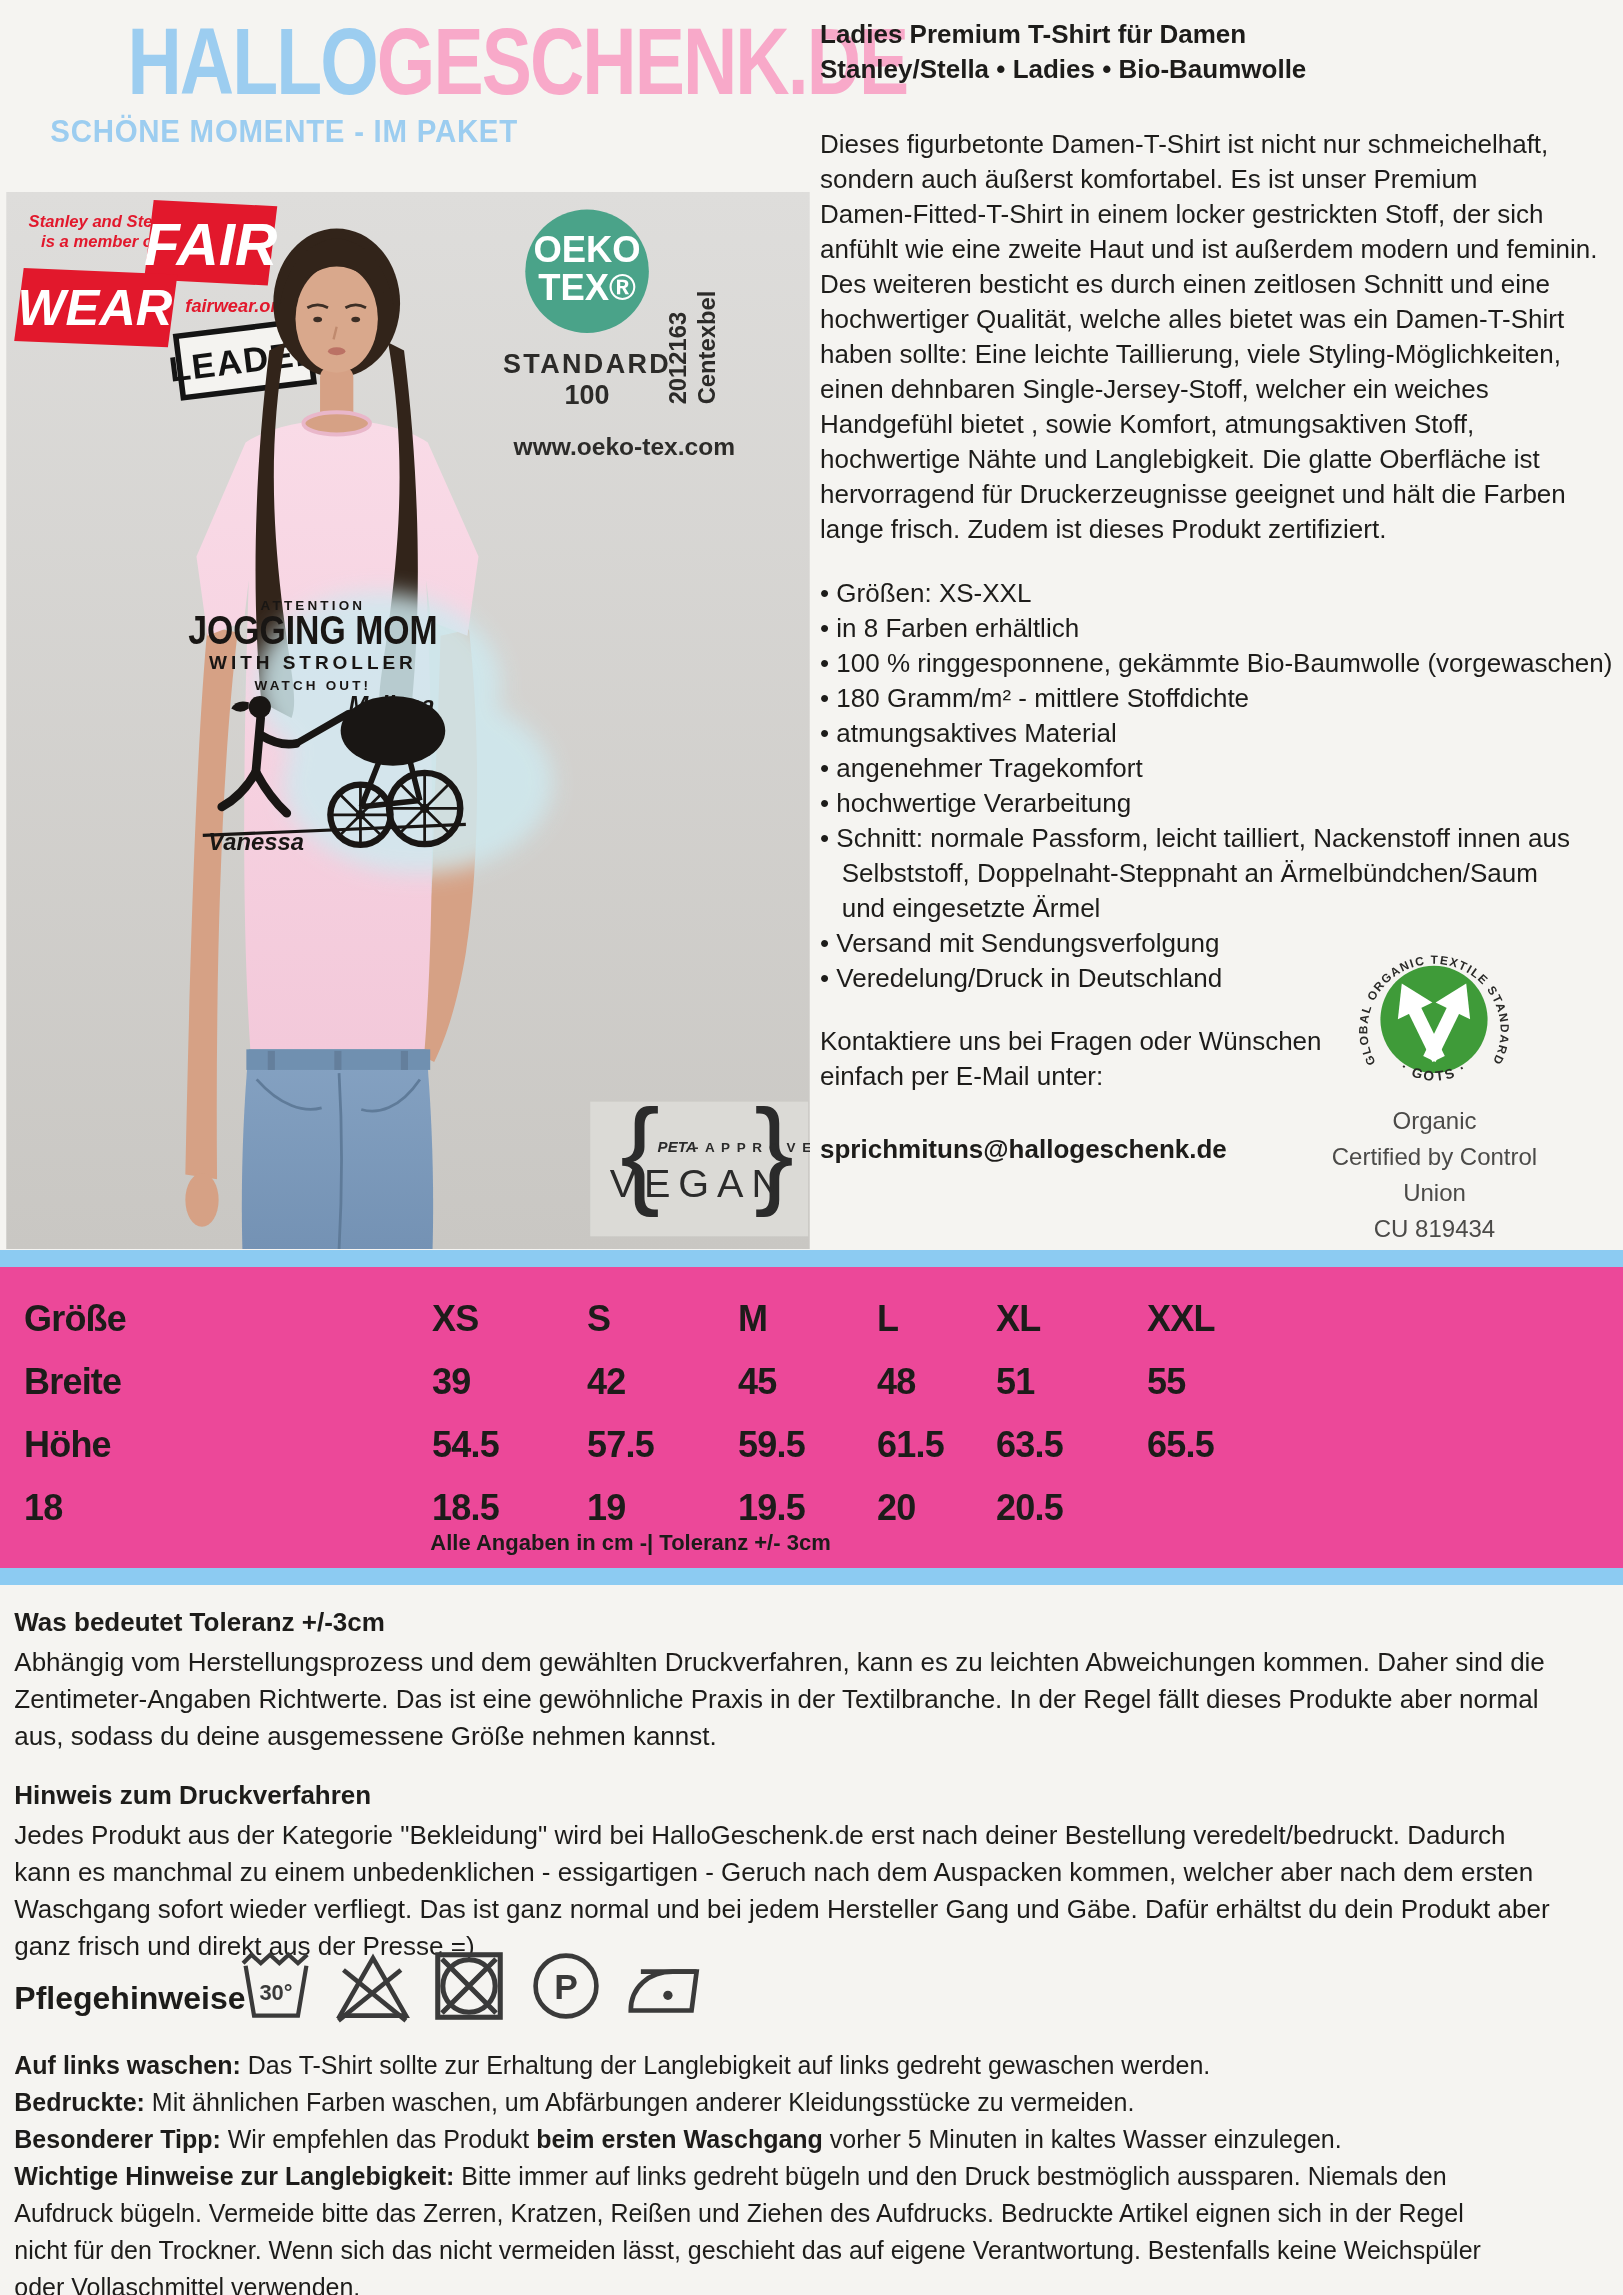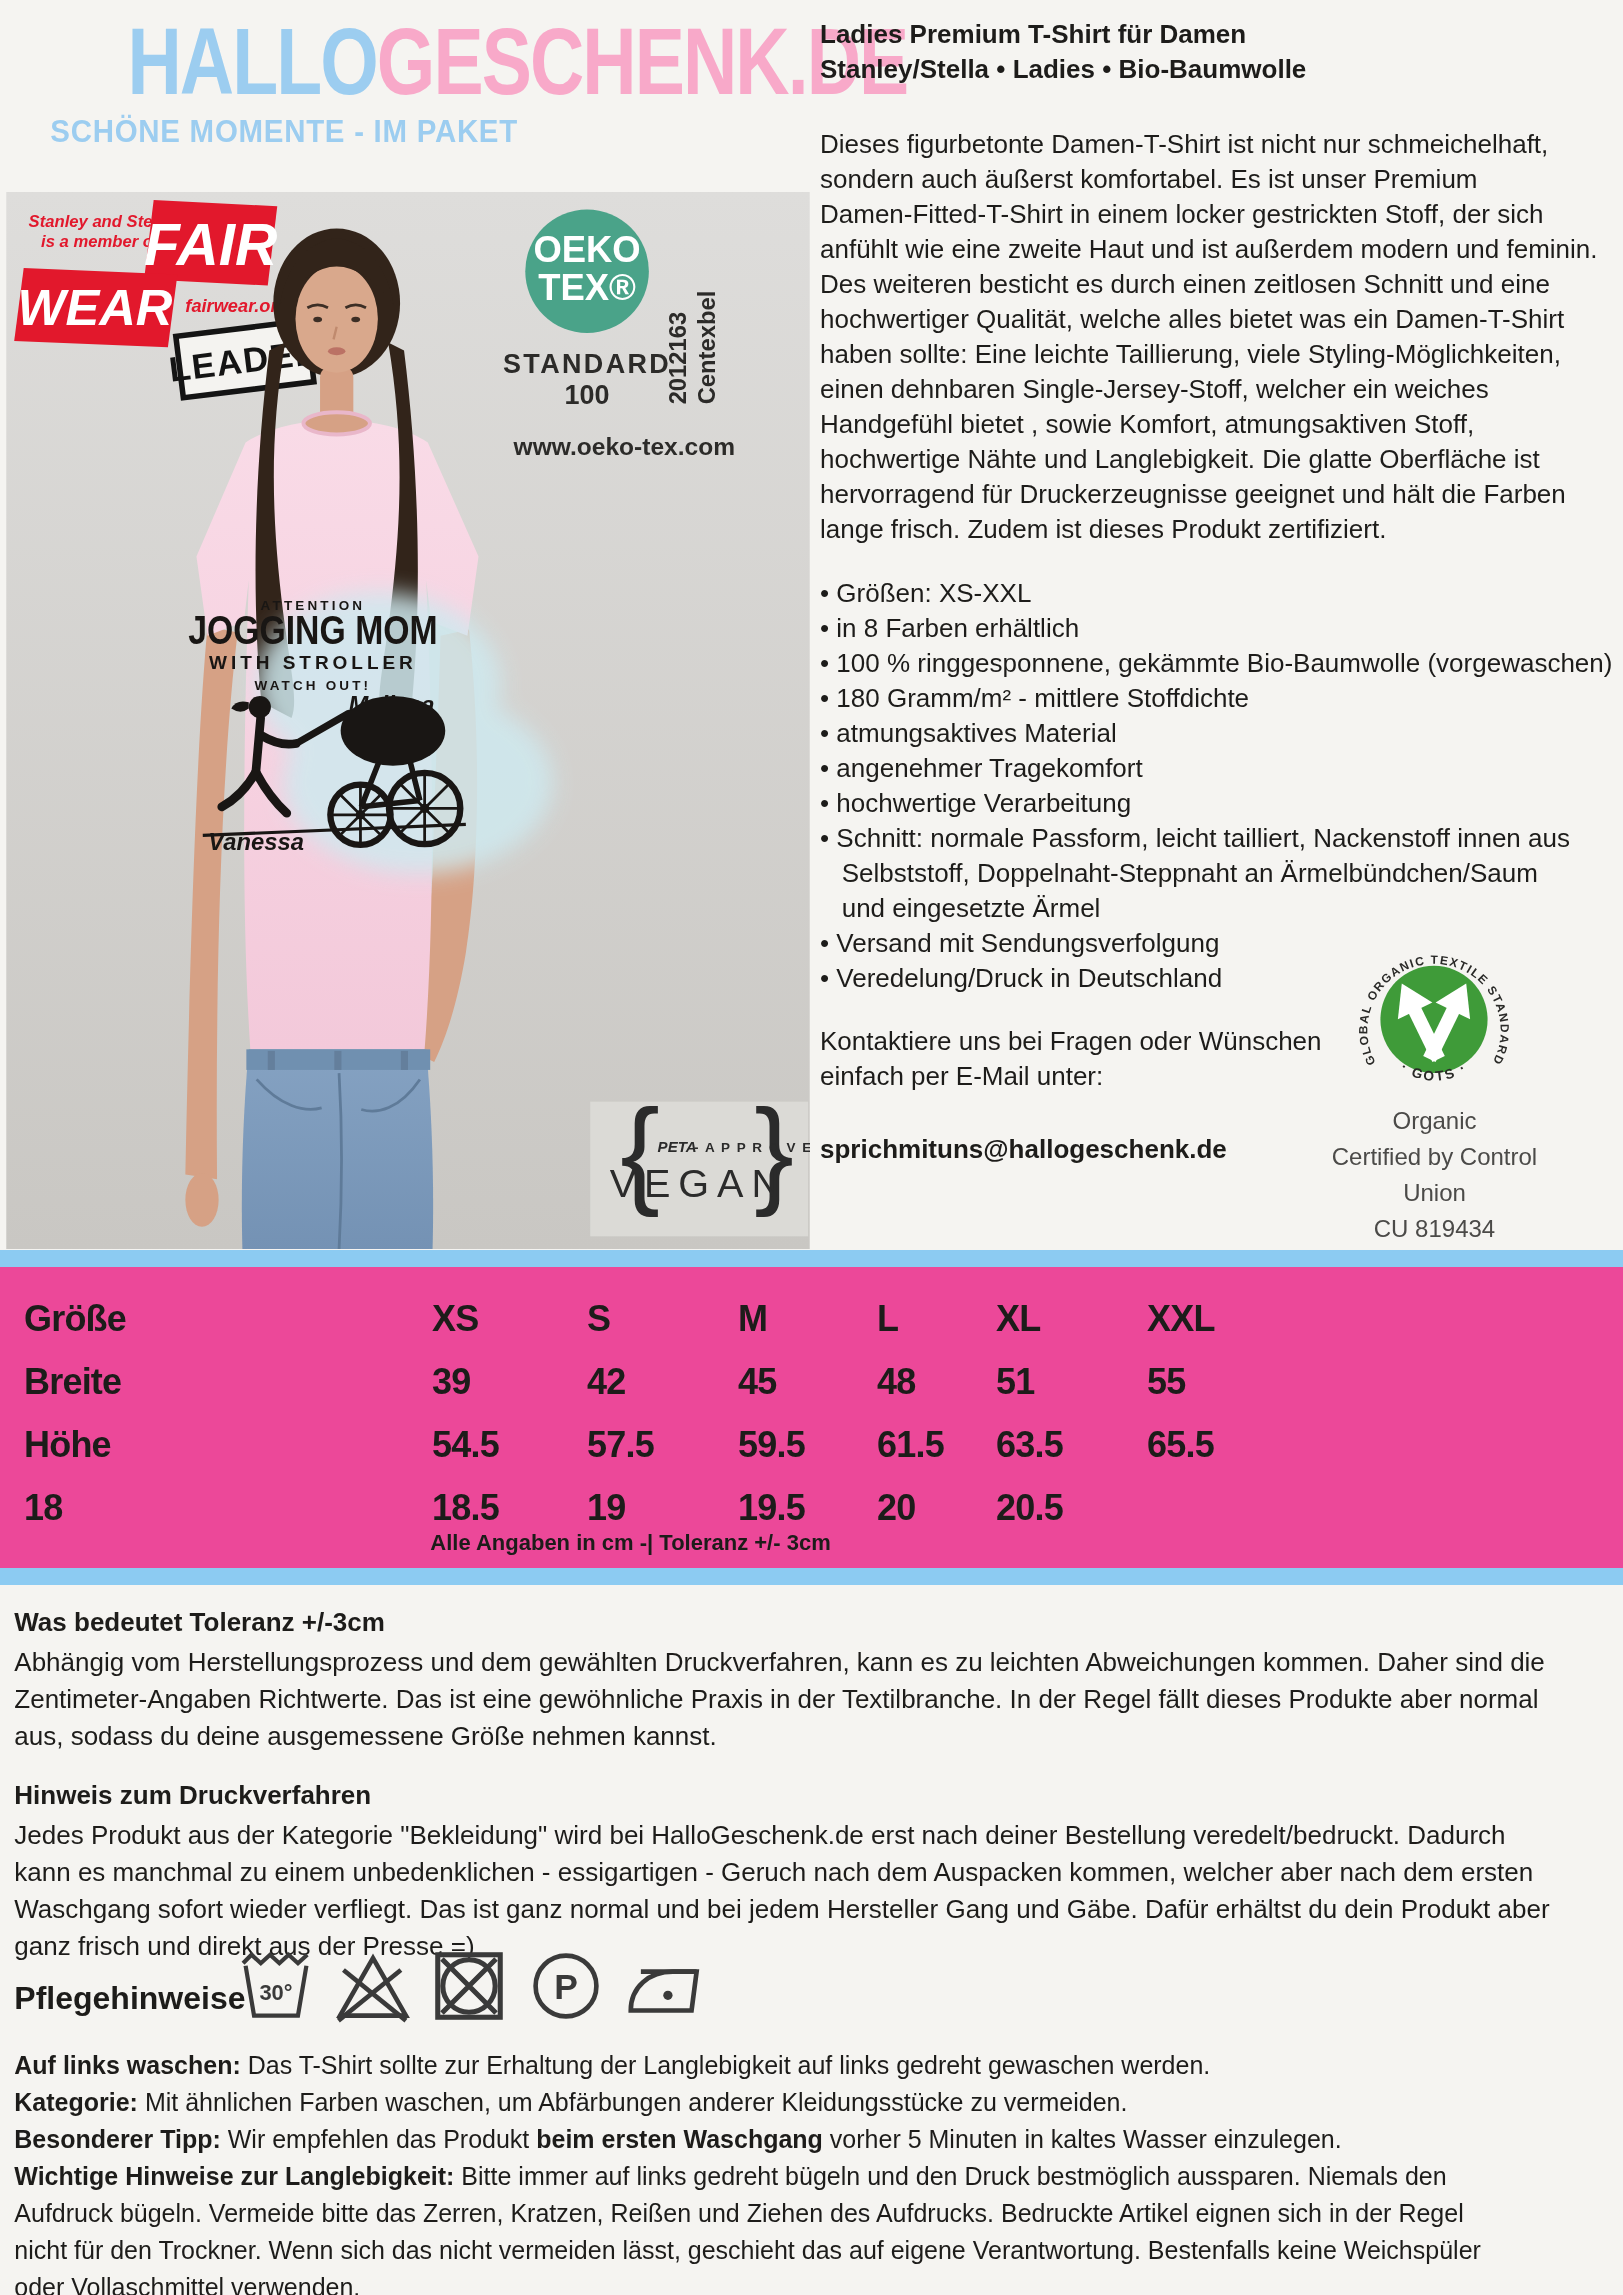--- a/index.html
+++ b/index.html
@@ -338,21 +338,21 @@
     </svg>
     <svg width="76" height="82" viewBox="0 0 90 90">
       <path d="M8,74 C8,46 30,28 58,28 L86,28 L80,74 Z" stroke="#3a3a3a" stroke-width="5.5" fill="none"></path>
       <path d="M20,28 L86,28" stroke="#3a3a3a" stroke-width="5.5"></path>
       <circle cx="52" cy="56" r="5.5" fill="#3a3a3a"></circle>
     </svg>
   </div>
 
   <div class="care-lines">
     <div class="care-line"><span class="care-lead">Auf links waschen:</span><span> Das T-Shirt sollte zur Erhaltung der Langlebigkeit auf links gedreht gewaschen werden.</span><span class="care-bold"></span><span></span></div>
-    <div class="care-line"><span class="care-lead">Kategorie:</span><span> Mit ähnlichen Farben waschen, um Abfärbungen anderer Kleidungsstücke zu vermeiden.</span><span class="care-bold"></span><span></span></div>
+    <div class="care-line"><span class="care-lead">Bedruckte:</span><span> Mit ähnlichen Farben waschen, um Abfärbungen anderer Kleidungsstücke zu vermeiden.</span><span class="care-bold"></span><span></span></div>
     <div class="care-line"><span class="care-lead">Besonderer Tipp:</span><span> Wir empfehlen das Produkt </span><span class="care-bold">beim ersten Waschgang</span><span> vorher 5 Minuten in kaltes Wasser einzulegen.</span></div>
     <div class="care-line"><span class="care-lead">Wichtige Hinweise zur Langlebigkeit:</span><span> Bitte immer auf links gedreht bügeln und den Druck bestmöglich aussparen. Niemals den
 Aufdruck bügeln. Vermeide bitte das Zerren, Kratzen, Reißen und Ziehen des Aufdrucks. Bedruckte Artikel eignen sich in der Regel
 nicht für den Trockner. Wenn sich das nicht vermeiden lässt, geschieht das auf eigene Verantwortung. Bestenfalls keine Weichspüler
 oder Vollaschmittel verwenden.</span><span class="care-bold"></span><span></span></div>
   </div>
 
 </div>
 
 

